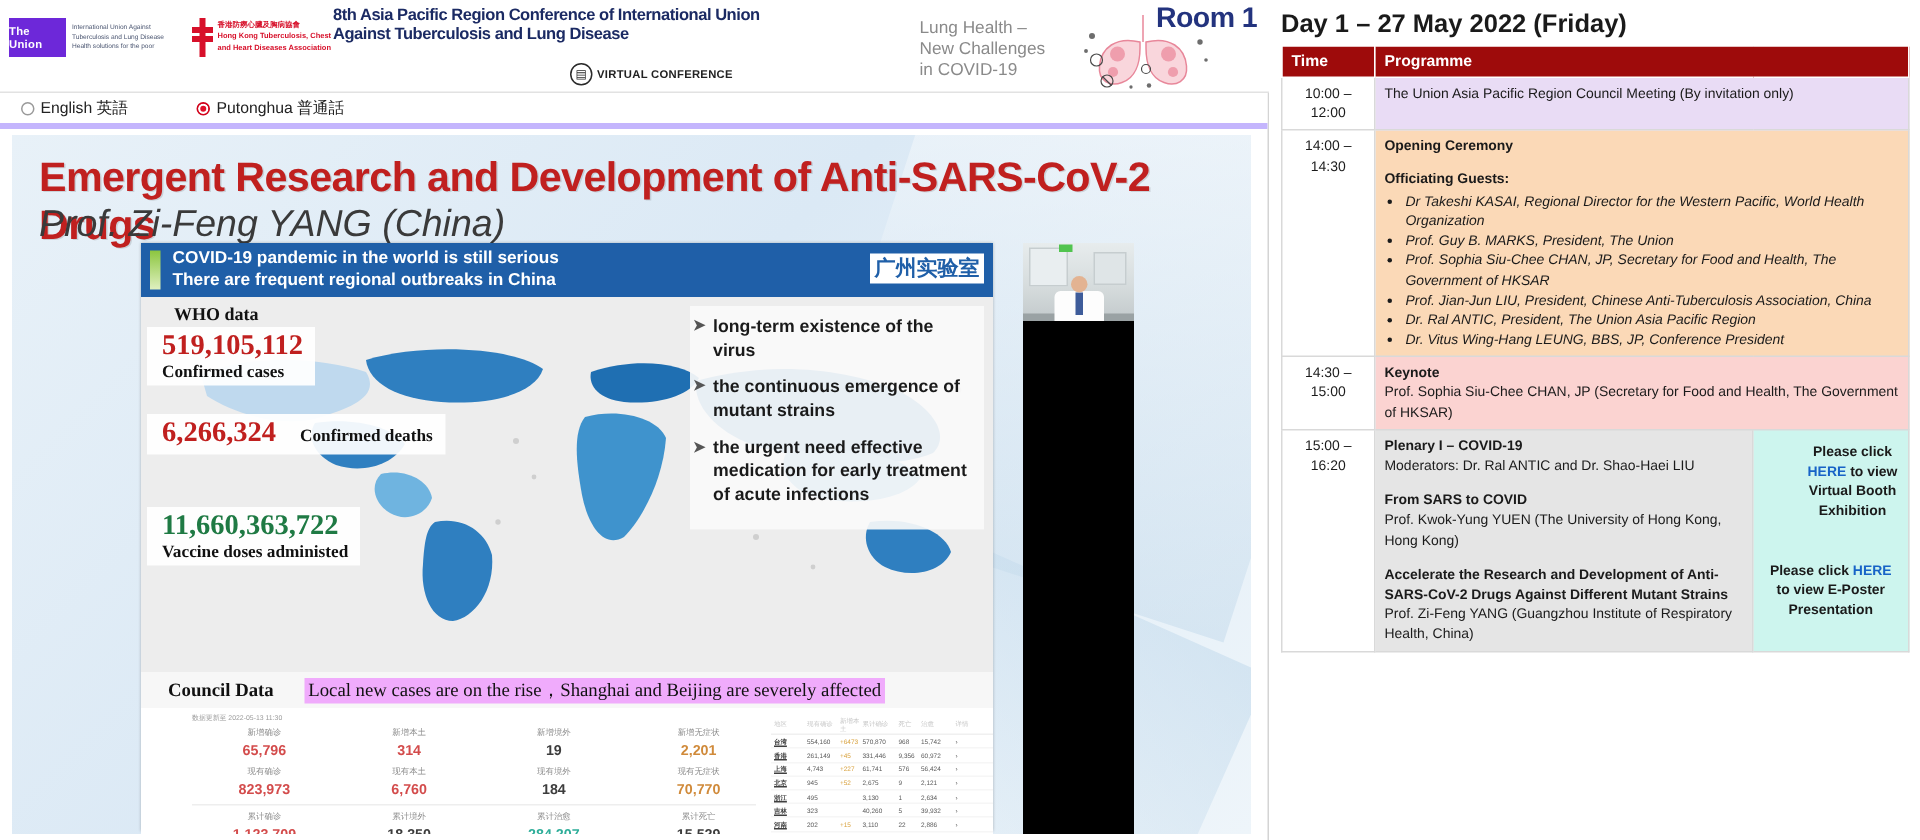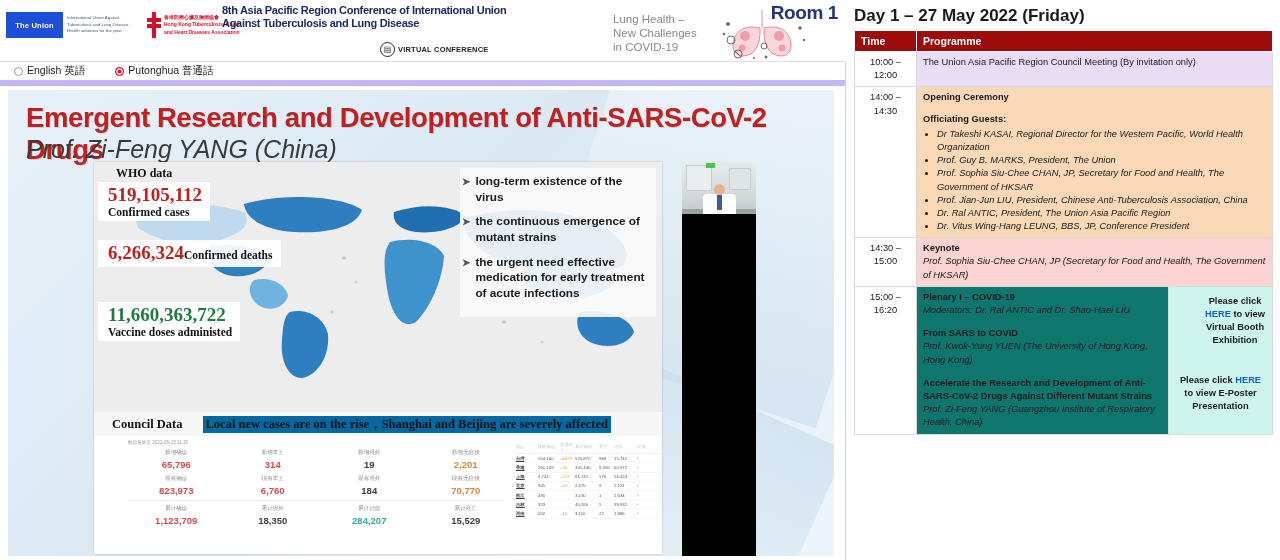--- a/index.html
+++ b/index.html
@@ -12,21 +12,21 @@
 
   
   .left-col { width: 846px; height: 560px; position: relative; background: #fff;
               border-right: 1px solid #d4d4d4; }
 
   
   .banner { position: relative; width: 846px; height: 62px; background: #ffffff;
             overflow: hidden; border-bottom: 1px solid #e2e2e2; }
   .logos { position: absolute; left: 6px; top: 12px; display: flex; align-items: center; gap: 10px; }
   .union-logo { display: flex; align-items: center; gap: 4px; }
-  .union-mark { width: 57px; height: 26px; background: #1d4ed8; color: #fff;
+  .union-mark { width: 38px; height: 26px; background: #6d28d9; color: #fff;
                 font-size: 7.5px; font-weight: bold; display: flex; align-items: center;
                 justify-content: center; letter-spacing: .2px; }
   .union-sub { font-size: 4.4px; color: #4a5570; line-height: 1.45; width: 70px; }
   .hk-logo { display: flex; align-items: center; gap: 3px; }
   .hk-cross { position: relative; width: 14px; height: 26px; }
   .hk-cross:before { content: ""; position: absolute; left: 5px; top: 0; width: 4px; height: 26px; background: #d7102a; }
   .hk-cross:after { content: ""; position: absolute; left: 0; top: 6px; width: 14px; height: 3.5px; background: #d7102a;
                     box-shadow: 0 6px 0 #d7102a; }
   .hk-text { font-size: 5px; color: #d7102a; font-weight: bold; line-height: 1.5; width: 78px; }
 
@@ -39,22 +39,22 @@
   .vc-label { font-size: 7.5px; font-weight: bold; color: #222; letter-spacing: .2px; }
 
   .lungtag { position: absolute; left: 613px; top: 12px; color: #8a8a8a; font-size: 11.5px;
              line-height: 1.22; text-align: left; font-family: "Liberation Sans", sans-serif; }
   .lungs-art { position: absolute; left: 718px; top: 2px; width: 92px; height: 58px; }
   .room-badge { position: absolute; right: 8px; top: 2px; font-size: 19px; font-weight: bold;
                 color: #23337e; letter-spacing: -.4px; }
 
   
   .langbar { position: relative; height: 24px; background: #fff; display: flex;
-             align-items: center; padding-left: 14px; gap: 30px;
-             border-bottom: 6px solid #c4b5fd; }
+             align-items: center; padding-left: 14px; gap: 46px;
+             border-bottom: 4px solid #c4b5fd; }
   .lang-opt { display: flex; align-items: center; gap: 4px; font-size: 10.5px; color: #222; cursor: pointer; }
   .radio { width: 9px; height: 9px; border-radius: 50%; border: 1.3px solid #9a9a9a; background: #fff; }
   .radio.on { border-color: #d0021b; background: #e0102a;
               box-shadow: inset 0 0 0 1.5px #fff, inset 0 0 0 3px #e0102a; }
 
   
   .stage { position: relative; margin: 4px 6px 0 8px; width: 826px; height: 466px;
            background: linear-gradient(135deg,#e8f1f8 0%,#dbe9f5 45%,#eef5fa 100%);
            overflow: hidden; }
   .stage:before { content:""; position:absolute; right:-40px; top:-30px; width:300px; height:330px;
@@ -90,22 +90,22 @@
 
   .bullets { position: absolute; right: 6px; top: 6px; width: 196px;
              background: rgba(250,250,250,.92); padding: 6px 4px 6px 2px; }
   .bullet { display: flex; gap: 5px; font-size: 11.8px; font-weight: bold; color: #1a1a1a;
             line-height: 1.33; margin-bottom: 9px; }
   .bullet .arr { color: #555; font-size: 10px; line-height: 1.5; }
 
   .cn-head { position: relative; height: 24px; background: #f7f7f7; display: flex;
              align-items: center; gap: 20px; padding-left: 18px; }
   .cn-head .t1 { font-family: "Liberation Serif", serif; font-weight: bold; font-size: 12.5px; color: #111; }
-  .cn-head .t2 { font-family: "Liberation Serif", serif; font-weight: bold; font-size: 12.5px; color: #111;
-                 background: #0369a1; padding: 0 3px; }
+  .cn-head .t2 { font-family: "Liberation Serif", serif; font-weight: normal; font-size: 12.5px; color: #111;
+                 background: #f0abfc; padding: 0 3px; }
 
   .cn-body { position: relative; height: 118px; background: #fff; display: flex; }
   .cn-left { width: 420px; position: relative; padding: 4px 0 0 34px; }
   .cn-ts { font-size: 4.6px; color: #9b9b9b; margin-bottom: 4px; }
   .cn-grid { display: grid; grid-template-columns: repeat(4, 1fr); row-gap: 5px; }
   .cn-cell { text-align: center; }
   .cn-cell .lb { font-size: 5.6px; color: #8d8d8d; margin-bottom: 2px; }
   .cn-cell .vl { font-size: 9.5px; font-weight: bold; }
   .c-red { color: #d34b4b; } .c-dark { color: #3d3d3d; } .c-org { color: #d08a3a; }
   .c-teal { color: #2fae9a; }
@@ -142,25 +142,25 @@
   table.prog { width: 418px; border-collapse: collapse; table-layout: fixed; }
   table.prog th { background: #9e0b0b; color: #fff; font-size: 10.5px; font-weight: bold;
                   text-align: left; padding: 4px 6px; border: 1px solid #ffffff; }
   table.prog td { border: 1px solid #d9d9d9; vertical-align: top; font-size: 9.3px;
                   color: #1a1a1a; padding: 4px 6px; line-height: 1.42; }
   td.time { width: 62px; text-align: center; background: #fff; color: #1a1a1a; font-size: 9.3px; }
   col.c-time { width: 62px; } col.c-prog { width: 252px; } col.c-link { width: 104px; }
   .r-council td.body { background: #e9dcf5; }
   .r-open td.body { background: #fbd9b7; }
   .r-key td.body { background: #fbd3d1; }
-  .r-plen td.body { background: #0f766e; }
+  .r-plen td.body { background: #e5e5e5; }
   .r-plen td.links { background: #cdf5ee; text-align: center; font-weight: bold;
                      font-size: 9.3px; padding-top: 8px; }
   .ttl { font-weight: bold; }
-  .ital { font-style: italic; }
+  .ital { }
   .guests { margin: 8px 0 0 0; }
   .guests .hdr { font-weight: bold; margin-bottom: 2px; }
   .guests ul { margin: 0 0 0 14px; }
   .guests li { font-style: italic; line-height: 1.42; margin-bottom: 0; }
   .here { color: #1763c7; }
   .linkblk { margin-bottom: 26px; margin-left: 29px; }
   .spacer { height: 10px; }
 </style>
 </head>
 <body>
@@ -242,20 +242,28 @@
         <span>Putonghua 普通話</span>
       </div>
     </div>
 
     <div class="stage">
       <div class="slide-title">Emergent Research and Development of Anti-SARS-CoV-2 Drugs</div>
       <div class="slide-sub">Prof. Zi-Feng YANG (China)</div>
 
       <div class="ppt">
 
+        <div class="ppt-head">
+          <div class="greenbar"></div>
+          <div class="ht">
+            <div>COVID-19 pandemic in the world  is still serious</div>
+            <div>There are frequent regional outbreaks in China</div>
+          </div>
+          <div class="lab">广州实验室</div>
+        </div>
 
         <div class="ppt-body">
           <svg class="worldmap" viewBox="0 0 568 250" preserveAspectRatio="none">
             <rect width="568" height="250" fill="#ededed"></rect>
             <g fill="#2f7fc0">
               <path d="M40 52 C70 38 120 40 150 50 C160 66 140 74 120 80 C96 88 62 78 44 66 Z" fill="#bfd9ee"></path>
               <path d="M150 42 C190 30 250 34 268 48 C262 66 230 72 200 70 C172 68 152 58 150 42 Z" fill="#2f7fc0"></path>
               <path d="M116 84 C140 80 168 86 176 98 C168 112 148 118 130 112 C116 106 110 94 116 84 Z" fill="#2f7fc0"></path>
               <path d="M160 118 C176 114 192 122 194 134 C190 146 176 150 166 144 C156 138 152 126 160 118 Z" fill="#6fb4e0"></path>
               <path d="M196 150 C214 146 230 156 234 172 C236 196 222 214 208 216 C194 216 186 198 188 178 C189 164 190 154 196 150 Z" fill="#2f7fc0"></path>
@@ -274,21 +282,21 @@
                 <circle cx="545" cy="62" r="2"></circle>
             </g>
           </svg>
 
           <div class="who-lab">WHO data</div>
 
           <div class="stat-box" style="left:4px; top:20px;">
             <div class="stat-num red">519,105,112</div>
             <div class="stat-lab">Confirmed cases</div>
           </div>
-          <div class="stat-box" style="left:4px; top:78px; display:flex; align-items:baseline; gap:0;text-align:right;">
+          <div class="stat-box" style="left:4px; top:78px; display:flex; align-items:baseline; gap:16px;text-align:right;">
             <div class="stat-num red">6,266,324</div>
             <div class="stat-lab">Confirmed deaths</div>
           </div>
           <div class="stat-box" style="left:4px; top:140px;">
             <div class="stat-num green">11,660,363,722</div>
             <div class="stat-lab">Vaccine doses administed</div>
           </div>
 
           <div class="bullets">
             <div class="bullet">

